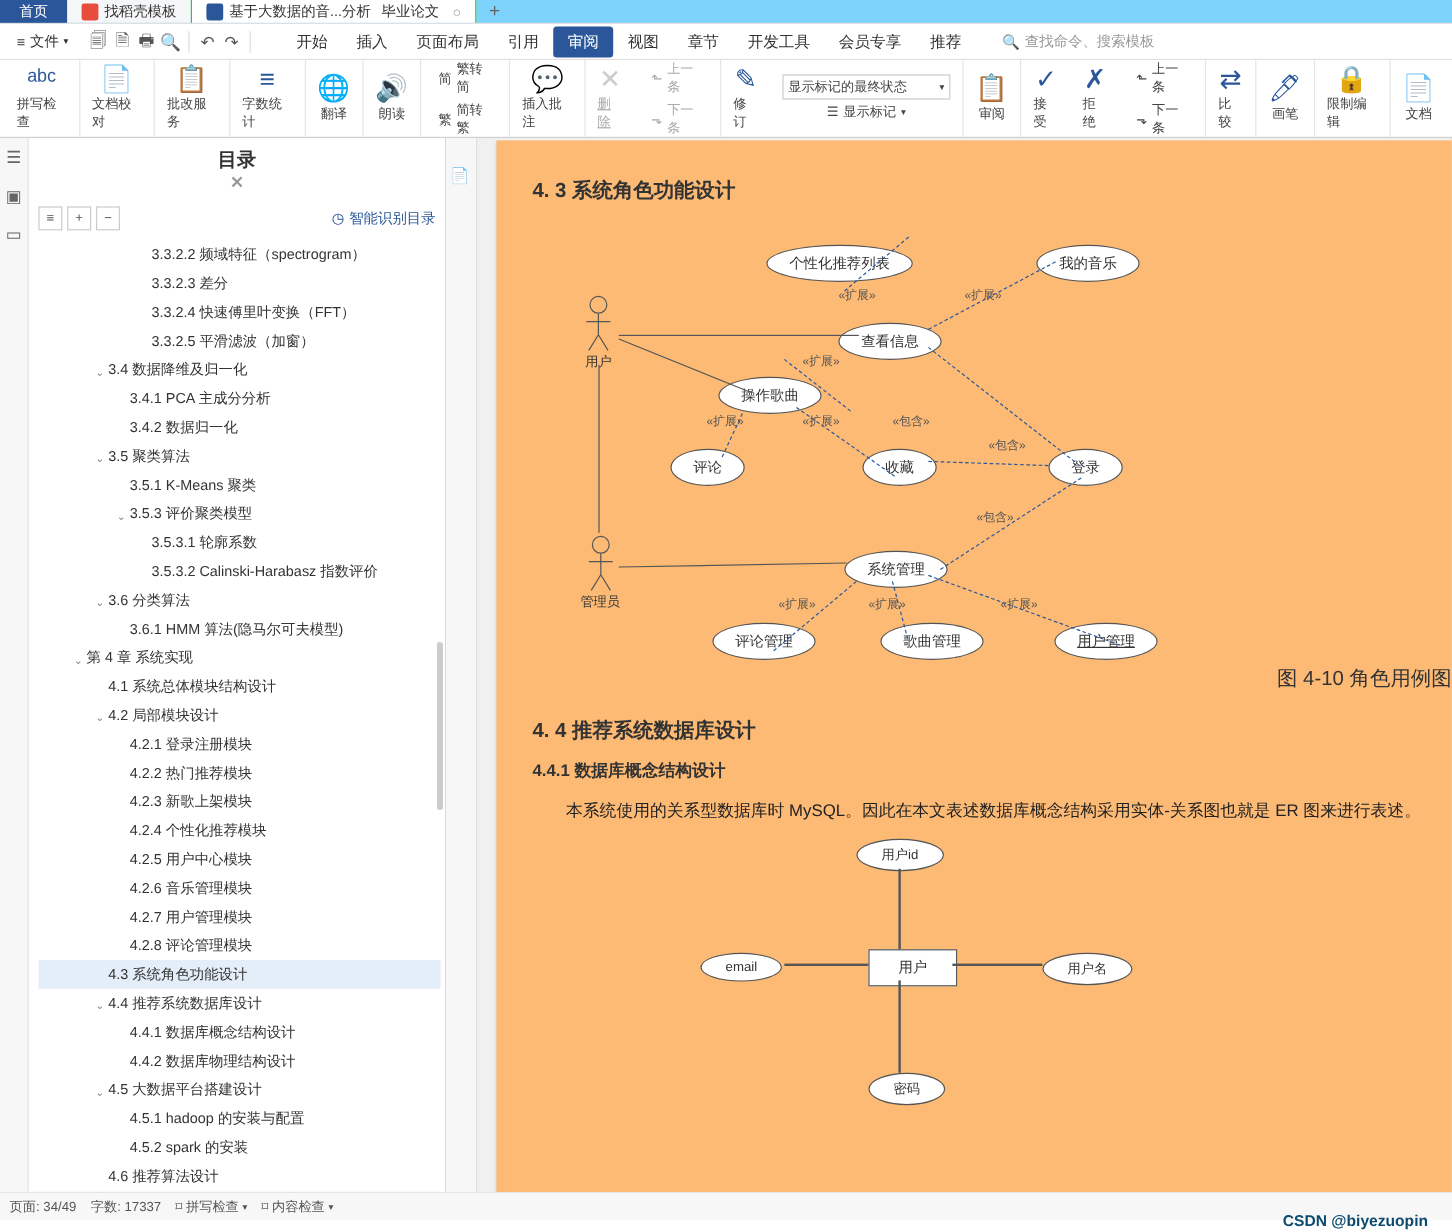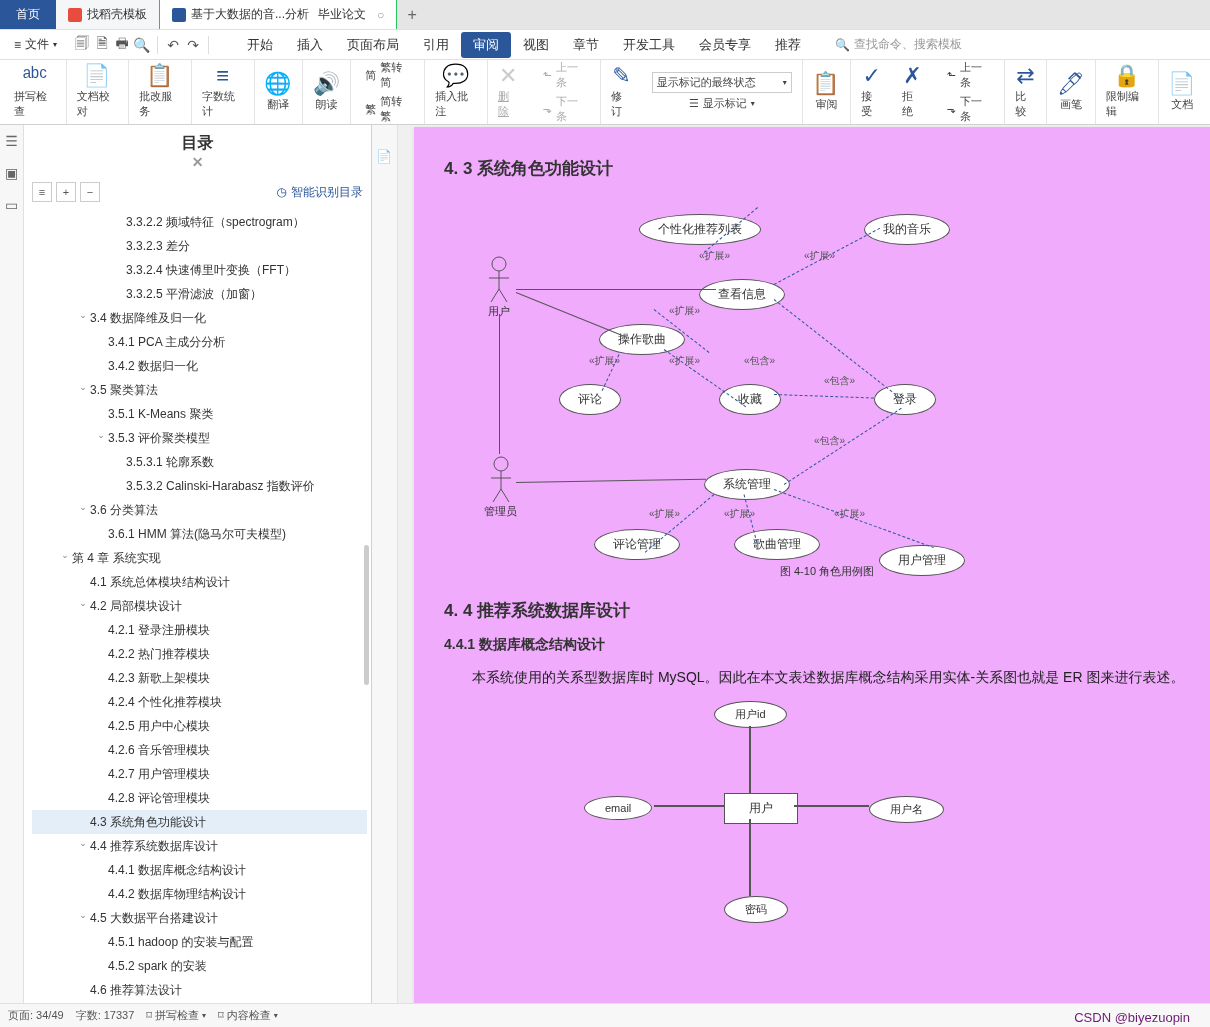--- a/index.html
+++ b/index.html
@@ -1,19 +1,19 @@
 <!DOCTYPE html>
 <html><head>
 <meta charset="utf-8">
 <style>
 * { margin: 0; padding: 0; box-sizing: border-box; font-family: "Microsoft YaHei", sans-serif; }
 body { background: #fff; font-size: 12px; color: #333; overflow: hidden; width: 1210px; height: 1027px; }
 
 
-.tabs { height: 30px; background: #e5e5e5; display: flex; align-items: stretch; border-bottom: 1px solid #e0e0e0; }
+.tabs { height: 20px; background: #7dd3fc; display: flex; align-items: stretch; border-bottom: 1px solid #e0e0e0; }
 .tab-home { width: 56px; background: #2b579a; color: #fff; display: flex; align-items: center; justify-content: center; font-size: 12px; }
 .tab { display: flex; align-items: center; padding: 0 12px; border-right: 1px solid #22c55e; gap: 5px; background: #f5f6f7; cursor: pointer; font-size: 12px; }
 .tab.active { background: #fff; }
 .tab-icon { width: 14px; height: 14px; display: inline-block; }
 .tab-add { width: 30px; display: flex; align-items: center; justify-content: center; font-size: 16px; color: #666; }
 .qa-menu { display: flex; align-items: center; gap: 4px; font-size: 12px; padding: 0 6px; }
 .qa-icon { width: 18px; height: 18px; display: inline-flex; align-items: center; justify-content: center; color: #555; font-size: 14px; }
 .qa-sep { width: 1px; height: 18px; background: #ddd; margin: 0 4px; }
 
 
@@ -38,38 +38,38 @@
 
 
 .toc-panel { width: 348px; border-right: 1px solid #d0d0d0; display: flex; flex-direction: column; background: #fff; position: relative; }
 .toc-header { display: flex; align-items: center; justify-content: space-between; padding: 8px 12px; font-size: 16px; font-weight: bold; color: #333; flex-direction: column; }
 .toc-header .close { font-size: 14px; color: #999; }
 .toc-tools { display: flex; align-items: center; justify-content: space-between; padding: 4px 8px 8px; }
 .toc-tools-left { display: flex; gap: 4px; }
 .toc-tool-btn { width: 20px; height: 20px; border: 1px solid #ccc; display: flex; align-items: center; justify-content: center; font-size: 11px; color: #555; cursor: pointer; }
 .toc-smart { color: #2b579a; font-size: 12px; display: flex; align-items: center; gap: 4px; }
 .toc-list { flex: 1; overflow-y: auto; padding: 0 4px 8px 8px; }
-.toc-item { display: flex; align-items: flex-start; padding: 3px 4px; font-size: 12px; color: #333; cursor: pointer; white-space: nowrap; overflow: hidden; text-overflow: ellipsis; line-height: 1.5; }
+.toc-item { display: flex; align-items: flex-end; padding: 3px 4px; font-size: 12px; color: #333; cursor: pointer; white-space: nowrap; overflow: hidden; text-overflow: ellipsis; line-height: 1.5; }
 .toc-item.selected { background: #e3eef9; }
 .toc-caret { width: 14px; display: inline-block; text-align: center; color: #888; font-size: 9px; }
 .toc-item[data-level="2"] { padding-left: 26px; }
 .toc-item[data-level="3"] { padding-left: 44px; }
 .toc-item[data-level="4"] { padding-left: 62px; }
 .toc-item[data-level="5"] { padding-left: 80px; }
 .toc-scrollbar { position: absolute; right: 2px; top: 420px; width: 5px; height: 140px; background: #ccc; border-radius: 3px; }
 
 
 .doc-area { flex: 1; background: #f0f0f0; overflow: auto; position: relative; }
 .doc-gutter { position: absolute; left: 0; top: 0; width: 26px; height: 100%; background: #f7f7f7; border-right: 1px solid #e0e0e0; }
 .doc-gutter-ico { position: absolute; left: 4px; top: 24px; font-size: 13px; color: #2b579a; }
-.page { margin-left: 42px; margin-top: 2px; background: #f0abfc; min-height: 900px; padding: 30px 0 30px 30px; box-shadow: 0 1px 3px rgba(0,0,0,0.1); position: relative; }
+.page { margin-left: 42px; margin-top: 2px; background: #fdba74; min-height: 900px; padding: 30px 0 30px 30px; box-shadow: 0 1px 3px rgba(0,0,0,0.1); position: relative; }
 .heading-3 { font-size: 17px; font-weight: bold; margin-bottom: 14px; }
 .heading-4 { font-size: 14px; font-weight: bold; margin-bottom: 10px; }
 .body-text { font-size: 14px; line-height: 1.9; text-indent: 2em; margin-bottom: 10px; color: #222; }
-.fig-caption { text-align: center; font-size: 11px; margin: 8px 0 20px; }
+.fig-caption { text-align: right; font-size: 17px; margin: 8px 0 20px; }
 
 
 .usecase { position: relative; height: 360px; margin: 10px 0; }
 .actor { position: absolute; text-align: center; font-size: 11px; }
 .actor svg { display: block; margin: 0 auto; }
 .uc-oval { position: absolute; border: 1px solid #555; border-radius: 50%; padding: 6px 18px; font-size: 12px; background: #fff; white-space: nowrap; }
 .uc-line { position: absolute; height: 0; border-top: 1px dashed #2b579a; transform-origin: left center; }
 .uc-line.solid { border-top-style: solid; border-color: #555; }
 .uc-lbl { position: absolute; font-size: 10px; color: #555; }
 
@@ -77,21 +77,21 @@
 .er { position: relative; height: 240px; margin-left: 140px; }
 .er-oval { position: absolute; border: 1px solid #555; border-radius: 50%; padding: 5px 20px; font-size: 11px; background: #fff; }
 .er-rect { position: absolute; border: 1px solid #555; padding: 6px 24px; font-size: 12px; background: #fff; }
 .er-line { position: absolute; background: #555; }
 
 
 .status { height: 24px; background: #f7f7f7; border-top: 1px solid #e0e0e0; display: flex; align-items: center; padding: 0 8px; font-size: 11px; color: #555; gap: 12px; }
 .status-item { display: flex; align-items: center; gap: 3px; }
 
 
-.watermark { position: absolute; right: 20px; bottom: 2px; color: #701a75; font-size: 13px; }
+.watermark { position: absolute; right: 20px; bottom: 2px; color: #0c4a6e; font-size: 13px; font-weight: bold; }
 </style>
 </head>
 <body>
 
 <div class="tabs">
   <div class="tab-home">首页</div>
   <div class="tab">
     <span class="tab-icon" style="background:#e74c3c;border-radius:2px;"></span>
     <span>找稻壳模板</span>
   </div>
@@ -435,21 +435,21 @@
         <div class="uc-oval" style="left:195px;top:20px;">个性化推荐列表</div>
         <div class="uc-oval" style="left:420px;top:20px;">我的音乐</div>
         <div class="uc-oval" style="left:255px;top:85px;">查看信息</div>
         <div class="uc-oval" style="left:155px;top:130px;">操作歌曲</div>
         <div class="uc-oval" style="left:115px;top:190px;">评论</div>
         <div class="uc-oval" style="left:275px;top:190px;">收藏</div>
         <div class="uc-oval" style="left:430px;top:190px;">登录</div>
         <div class="uc-oval" style="left:260px;top:275px;">系统管理</div>
         <div class="uc-oval" style="left:150px;top:335px;">评论管理</div>
         <div class="uc-oval" style="left:290px;top:335px;">歌曲管理</div>
-        <div class="uc-oval" style="left:435px;top:351px;">用户管理</div>
+        <div class="uc-oval" style="left:435px;top:335px;text-decoration:underline;">用户管理</div>
 
         <div class="uc-line solid" style="left:72px;top:95px;width:200px;transform:rotate(0deg);"></div>
         <div class="uc-line solid" style="left:72px;top:98px;width:120px;transform:rotate(22deg);"></div>
         <div class="uc-line solid" style="left:55px;top:120px;width:1px;height:140px;border:none;border-left:1px solid #555;"></div>
         <div class="uc-line solid" style="left:72px;top:288px;width:190px;transform:rotate(-1deg);"></div>
         <div class="uc-line" style="left:260px;top:58px;width:70px;transform:rotate(-40deg);"></div>
         <div class="uc-line" style="left:330px;top:90px;width:120px;transform:rotate(-28deg);"></div>
         <div class="uc-line" style="left:210px;top:115px;width:70px;transform:rotate(38deg);"></div>
         <div class="uc-line" style="left:175px;top:160px;width:40px;transform:rotate(115deg);"></div>
         <div class="uc-line" style="left:220px;top:155px;width:100px;transform:rotate(35deg);"></div>

